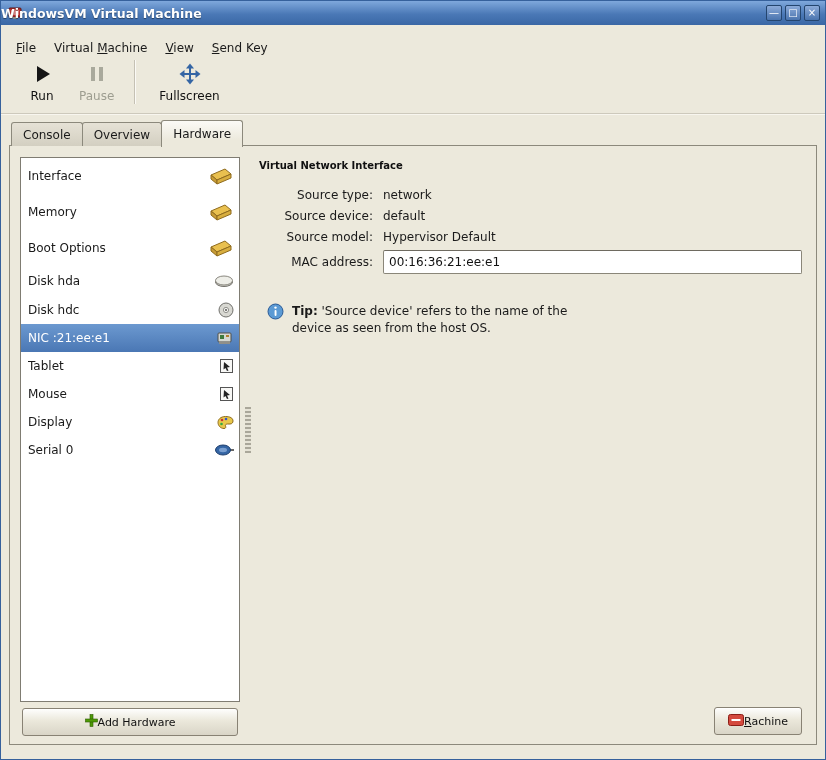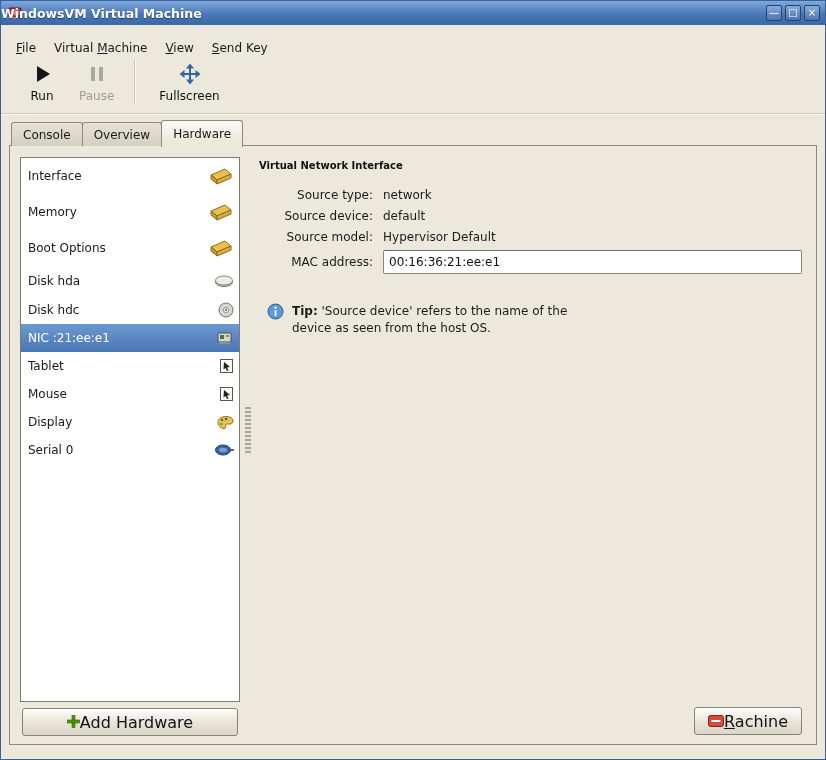--- a/index.html
+++ b/index.html
@@ -57,21 +57,21 @@
   .details-heading { font-weight: bold; color: #101010; font-size: 10px; margin-bottom: 13px; }
   .field-row { display: grid; grid-template-columns: 114px 1fr; column-gap: 10px; align-items: center; min-height: 21px; }
   .field-label { text-align: right; white-space: nowrap; }
   .field-value { white-space: nowrap; }
   .mac-row { margin-top: 3px; }
   .mac-input { height: 24px; width: 100%; border: 1px solid #8a8679; border-top-color: #6e6a60; border-radius: 2px; background: #fff; padding: 4px 5px; font-family: "DejaVu Sans", "Liberation Sans", sans-serif; font-size: 12px; color: #111; }
   .tip-row { margin-top: 29px; display: flex; gap: 8px; margin-left: 8px; align-items: flex-start; }
   .tip-text { max-width: 296px; line-height: 1.38; }
 
   
-  .btn { border: 1px solid #888274; border-radius: 3px; background: linear-gradient(#fefefd, #ebe8db 45%, #d9d5c7); box-shadow: inset 0 1px 0 #fff; display: flex; align-items: center; justify-content: center; font-size: 16px; color: #111; }
+  .btn { border: 1px solid #888274; border-radius: 3px; background: linear-gradient(#fefefd, #ebe8db 45%, #d9d5c7); box-shadow: inset 0 1px 0 #fff; display: flex; align-items: center; justify-content: center; font-size: 11px; color: #111; }
   .add-hw-btn { position: absolute; left: 12px; bottom: 8px; width: 216px; height: 28px; }
   .remove-btn { position: absolute; right: 14px; bottom: 9px; height: 28px; padding: 0 13px; }
 </style>
 </head>
 <body>
 
 <div class="window">
 
   <div class="titlebar">
     <span class="titlebar-icon">

